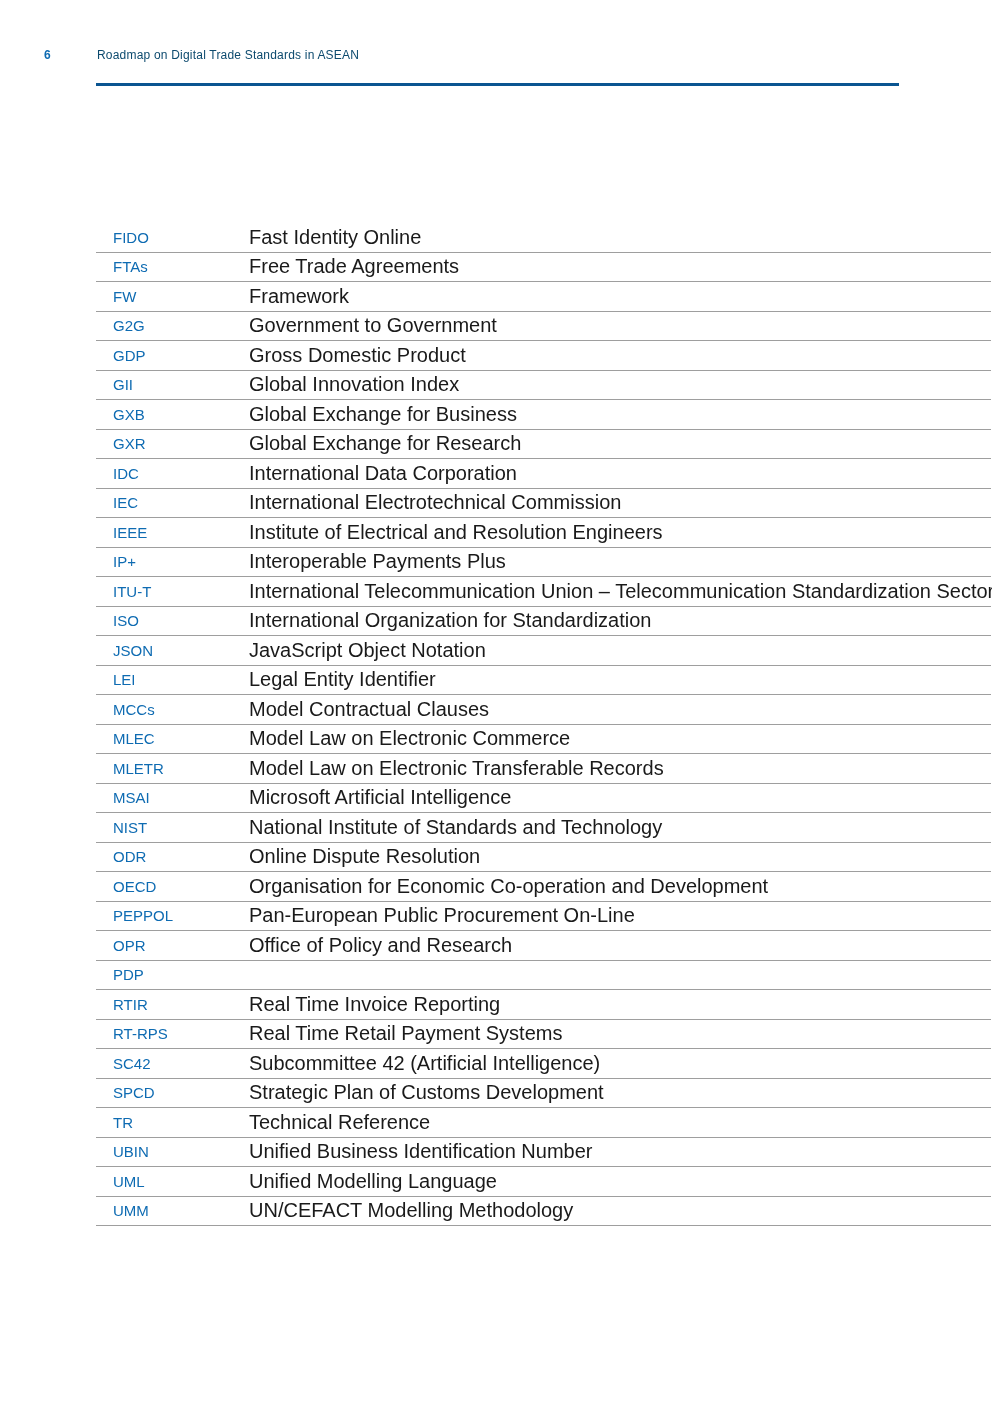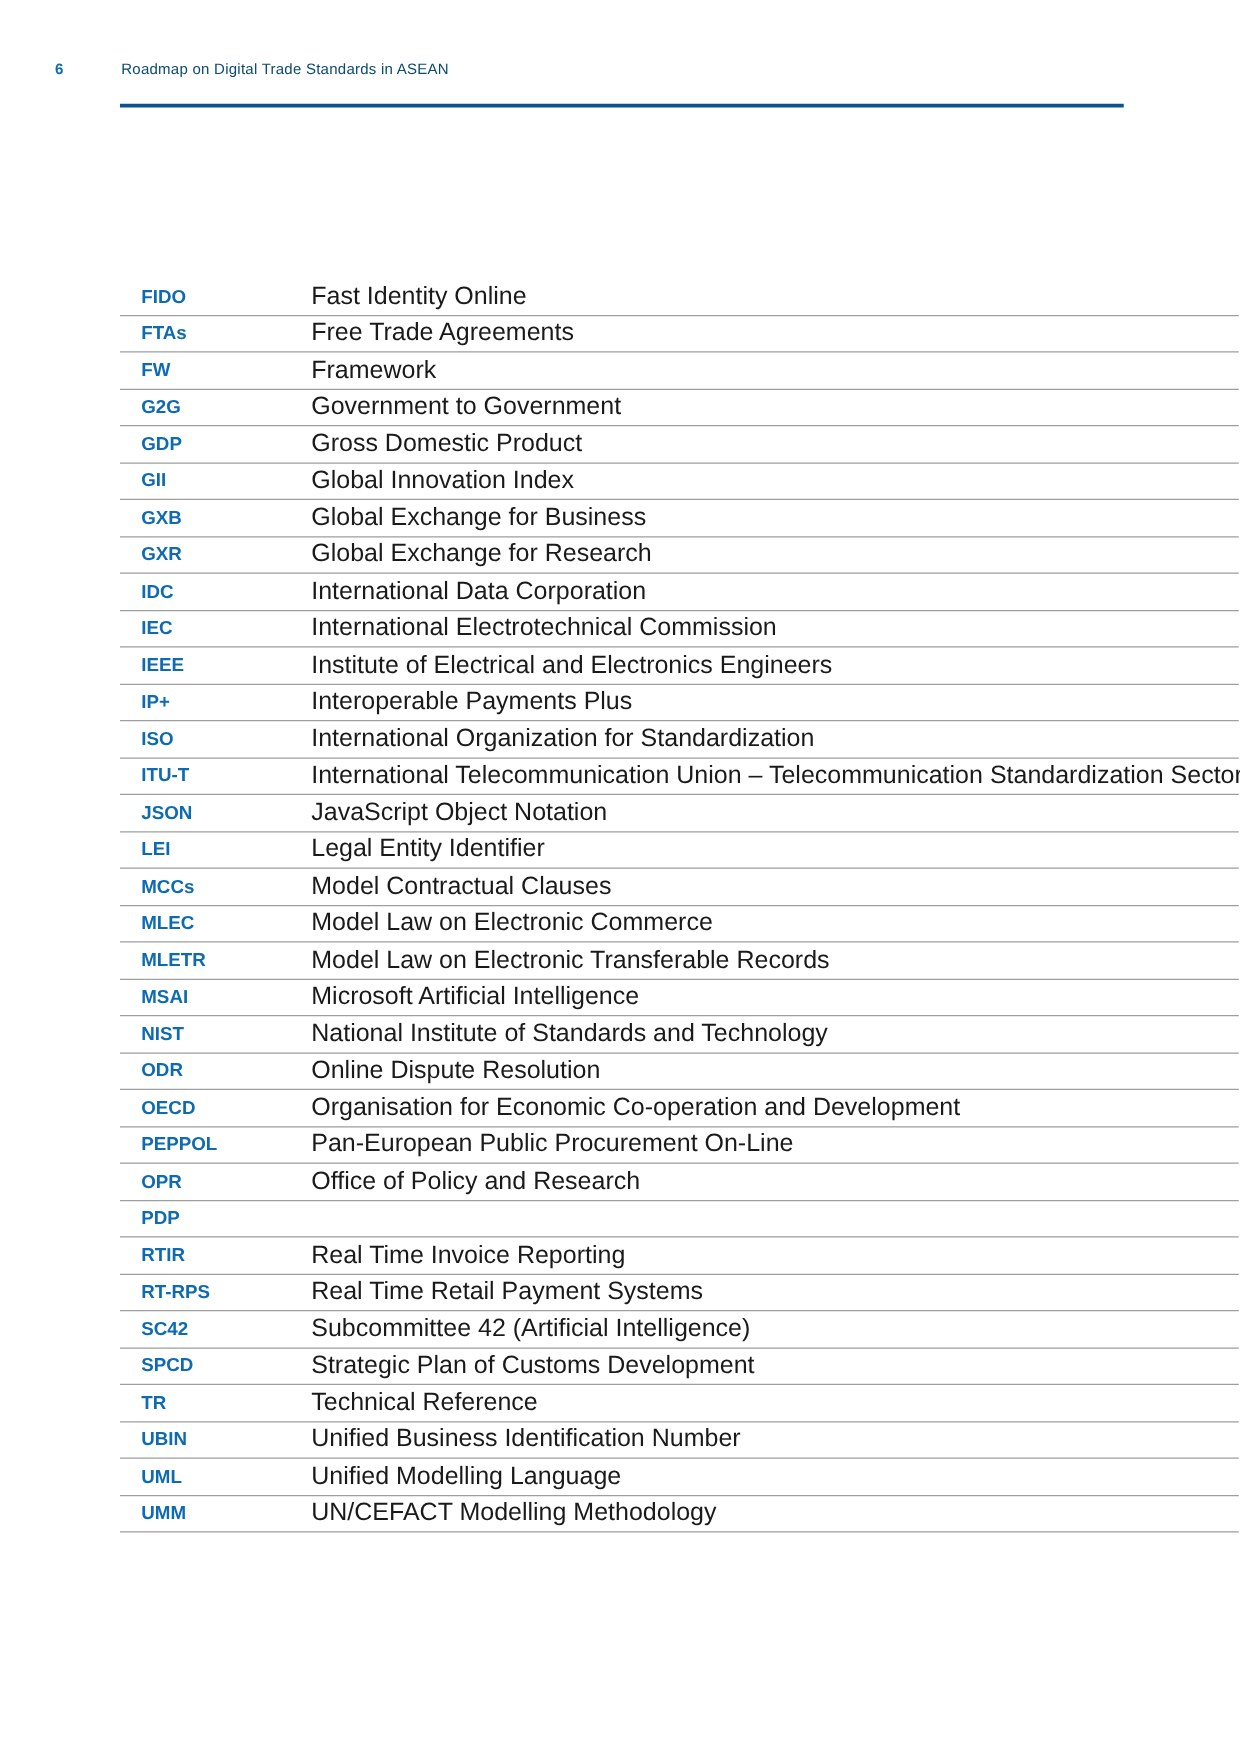--- a/index.html
+++ b/index.html
@@ -56,21 +56,21 @@
     display: flex;
     align-items: center;
     height: 28.5px;
     border-bottom: 1.5px solid #9E9E9E;
   }
   .abbr-cell {
     flex: 0 0 153px;
     box-sizing: border-box;
     padding-left: 17px;
     font-size: 15px;
-    font-weight: bold;
+    font-weight: normal;
     color: #0E6BB2;
     white-space: nowrap;
   }
   .def-cell {
     flex: 1 1 auto;
     font-size: 20px;
     color: #1A1A1A;
     white-space: nowrap;
   }
 </style>
@@ -133,39 +133,39 @@
         <div class="def-cell">International Data Corporation</div>
       </div>
 
       <div class="abbr-row">
         <div class="abbr-cell">IEC</div>
         <div class="def-cell">International Electrotechnical Commission</div>
       </div>
 
       <div class="abbr-row">
         <div class="abbr-cell">IEEE</div>
-        <div class="def-cell">Institute of Electrical and Electronics Engineers</div>
+        <div class="def-cell">Institute of Electrical and Resolution Engineers</div>
       </div>
 
       <div class="abbr-row">
         <div class="abbr-cell">IP+</div>
         <div class="def-cell">Interoperable Payments Plus</div>
       </div>
 
       <div class="abbr-row">
+        <div class="abbr-cell">ITU-T</div>
+        <div class="def-cell">International Telecommunication Union – Telecommunication Standardization Sector</div>
+      </div>
+
+      <div class="abbr-row">
         <div class="abbr-cell">ISO</div>
         <div class="def-cell">International Organization for Standardization</div>
       </div>
 
       <div class="abbr-row">
-        <div class="abbr-cell">ITU-T</div>
-        <div class="def-cell">International Telecommunication Union – Telecommunication Standardization Sector</div>
-      </div>
-
-      <div class="abbr-row">
         <div class="abbr-cell">JSON</div>
         <div class="def-cell">JavaScript Object Notation</div>
       </div>
 
       <div class="abbr-row">
         <div class="abbr-cell">LEI</div>
         <div class="def-cell">Legal Entity Identifier</div>
       </div>
 
       <div class="abbr-row">

